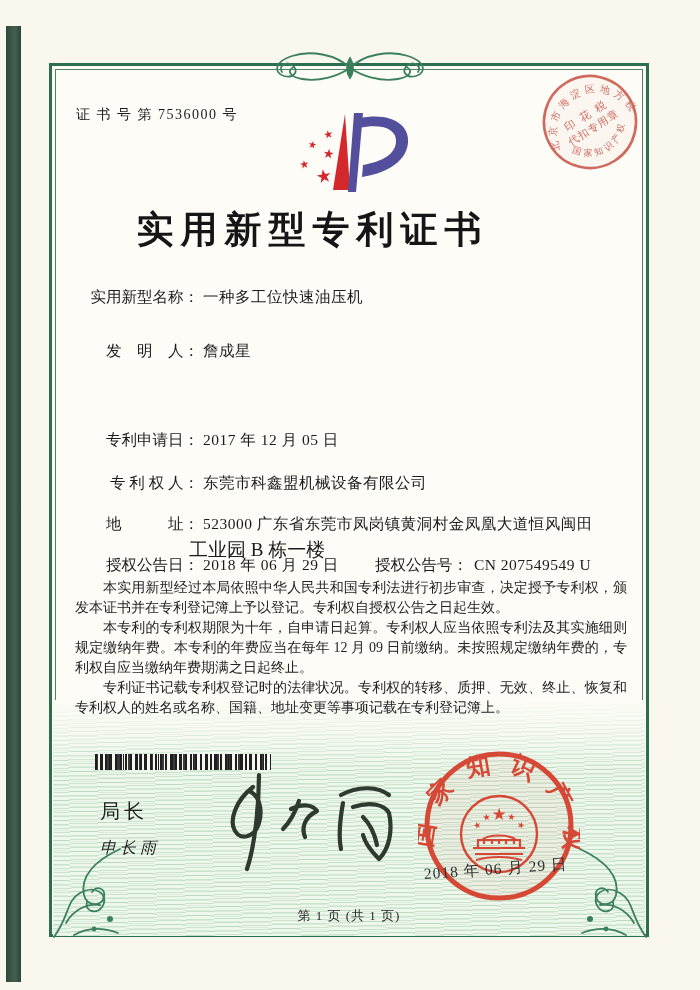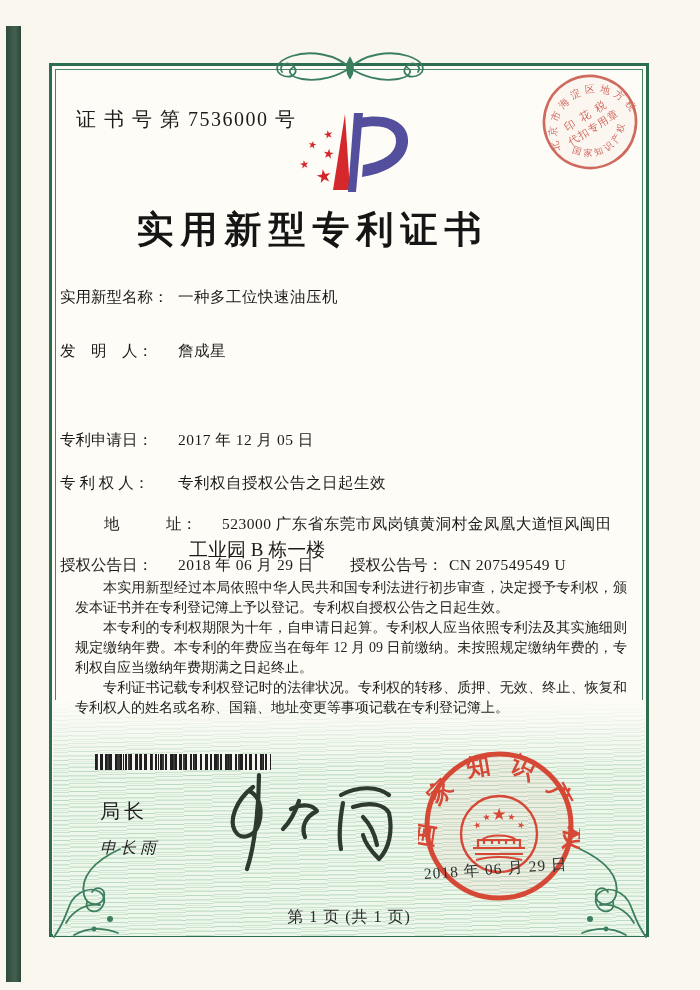--- a/index.html
+++ b/index.html
@@ -34,29 +34,29 @@
       repeating-linear-gradient(178deg, rgba(122,180,134,.30) 0 1px, rgba(255,255,255,0) 1px 4px),
       repeating-linear-gradient(2deg, rgba(122,180,134,.18) 0 1px, rgba(255,255,255,0) 1px 5px),
       #eef7ec;
   }
   .guilloche-fade{
     position:absolute;left:53px;top:700px;width:592px;height:70px;
     background:linear-gradient(#fdfcf6, rgba(253,252,246,0));
   }
   .abs{position:absolute;}
   .cert-number{
-    left:76px;top:106px;font-size:20px;letter-spacing:1.5px;color:#1c1c1c;
+    left:76px;top:106px;font-size:14px;letter-spacing:1.5px;color:#1c1c1c;
     white-space:nowrap;
   }
   .title{
     left:0;top:205px;width:625px;text-align:center;
     font-size:37px;font-weight:700;letter-spacing:7px;color:#151515;
     white-space:nowrap;
   }
-  .row{left:60px;font-size:15.5px;color:#1b1b1b;white-space:nowrap;}
+  .row{left:85px;font-size:15.5px;color:#1b1b1b;white-space:nowrap;text-align:right;}
   .row .lbl{display:inline-block;width:114px;}
   .row .val{letter-spacing:.5px;}
   .addr2{left:189px;top:537px;font-size:19px;color:#1b1b1b;}
   .row-right{position:absolute;left:290px;top:0;white-space:nowrap;}
   .row-right .lbl{width:auto;margin-right:2px;}
   .body-block{
     left:75px;top:578px;width:552px;
     font-size:14px;line-height:20px;color:#222;text-align:justify;
   }
   .body-block p{margin:0;text-indent:2em;}
@@ -65,21 +65,21 @@
     background:
       repeating-linear-gradient(90deg,#1f1f1f 0 2px,rgba(0,0,0,0) 2px 5px),
       repeating-linear-gradient(90deg,#1f1f1f 0 1px,rgba(0,0,0,0) 1px 7px),
       repeating-linear-gradient(90deg,#3a3a3a 0 3px,rgba(0,0,0,0) 3px 11px);
     background-color:#f6f6f0;
   }
   .signer-title{left:100px;top:798px;font-size:20px;letter-spacing:4px;color:#222;}
   .signer-name{left:100px;top:838px;font-size:16px;letter-spacing:4px;color:#222;font-style:italic;}
   .footer{
     left:49px;top:907px;width:600px;text-align:center;
-    font-size:16px;color:#2a2a2a;letter-spacing:1px;
+    font-size:13px;color:#2a2a2a;letter-spacing:1px;
   }
   .tax-stamp{left:538px;top:70px;width:104px;height:104px;transform:rotate(-32deg);opacity:.88;}
   .seal{left:418px;top:748px;width:162px;height:162px;opacity:.93;}
   svg{display:block;}
 </style>
 </head>
 <body>
 
 <div class="photo">
 
@@ -164,23 +164,23 @@
   <div class="abs row" style="top:341px;">
     <span class="lbl">发　明　人：</span>
     <span class="val">詹成星</span>
   </div>
   <div class="abs row" style="top:430px;">
     <span class="lbl">专利申请日：</span>
     <span class="val">2017 年 12 月 05 日</span>
   </div>
   <div class="abs row" style="top:473px;">
     <span class="lbl">专 利 权 人：</span>
-    <span class="val">专利权自授权公告之日起生效</span>
-  </div>
-  <div class="abs row" style="top:514px;margin-left:44px;">
+    <span class="val">东莞市科鑫盟机械设备有限公司</span>
+  </div>
+  <div class="abs row" style="top:514px;">
     <span class="lbl">地　　　址：</span>
     <span class="val">523000 广东省东莞市凤岗镇黄洞村金凤凰大道恒风闽田</span>
   </div>
   <div class="abs addr2">工业园 B 栋一楼</div>
   <div class="abs row" style="top:555px;">
     <span class="lbl">授权公告日：</span>
     <span class="val">2018 年 06 月 29 日</span>
     <span class="row-right">
       <span class="lbl">授权公告号：</span>
       <span class="val">CN 207549549 U</span>

